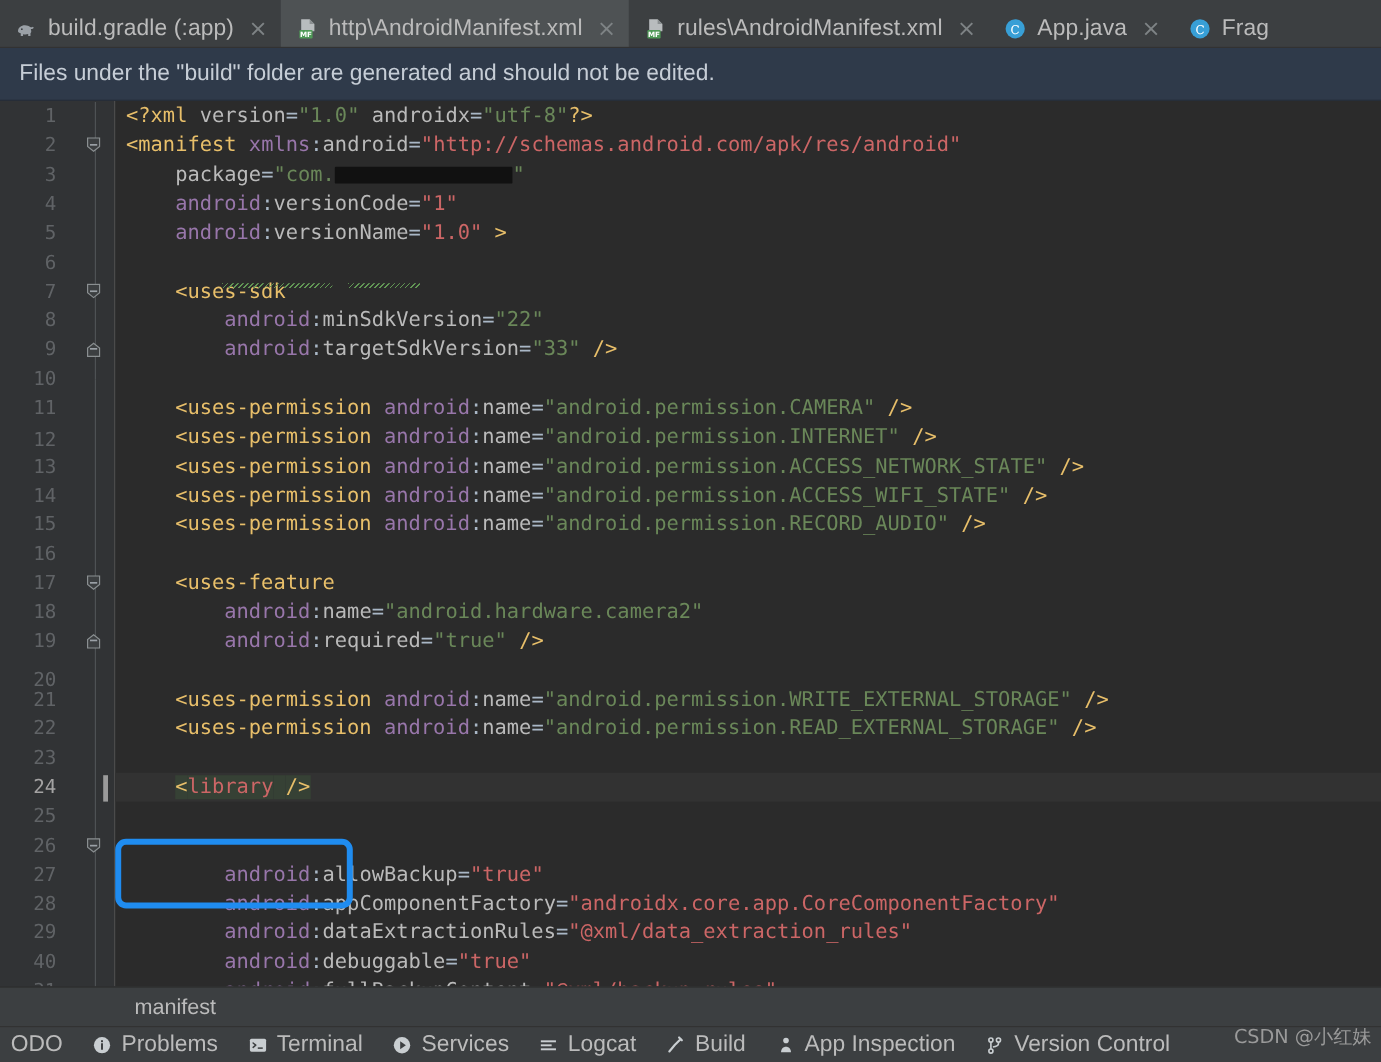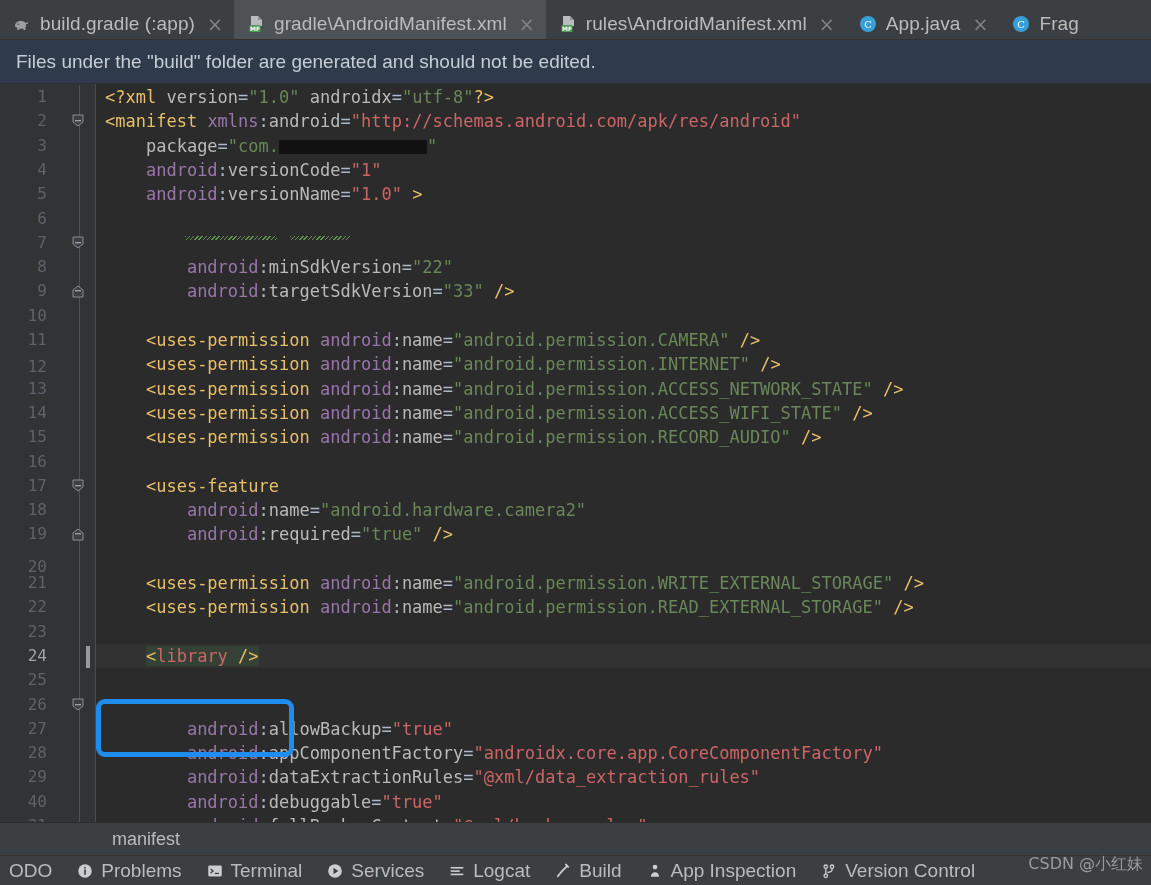--- a/index.html
+++ b/index.html
@@ -176,21 +176,21 @@
     </div>
     <div class="tab active">
       <span style="display: flex;">
         <svg viewBox="0 0 20 20" width="20" height="20" class="tab-icon">
           <path d="M5 2h7l4 4v6H5z" fill="#b8bcbe"></path>
           <path d="M12 2v4h4z" fill="#8a8f91"></path>
           <rect x="3.5" y="11" width="11" height="7" rx="1" fill="#4f9a57"></rect>
           <text x="9" y="16.6" text-anchor="middle" font-size="6" font-family="&quot;DejaVu Sans&quot;,sans-serif" font-weight="bold" fill="#ffffff">MF</text>
         </svg>
       </span>
-      <span class="tab-label">gradle\AndroidManifest.xml</span>
+      <span class="tab-label">http\AndroidManifest.xml</span>
       <span class="tab-close">×</span>
     </div>
     <div class="tab">
       <span style="display: flex;">
         <svg viewBox="0 0 20 20" width="20" height="20" class="tab-icon">
           <path d="M5 2h7l4 4v6H5z" fill="#b8bcbe"></path>
           <path d="M12 2v4h4z" fill="#8a8f91"></path>
           <rect x="3.5" y="11" width="11" height="7" rx="1" fill="#4f9a57"></rect>
           <text x="9" y="16.6" text-anchor="middle" font-size="6" font-family="&quot;DejaVu Sans&quot;,sans-serif" font-weight="bold" fill="#ffffff">MF</text>
         </svg>
@@ -295,20 +295,21 @@
       <div class="ln" style="top: 705.7px;">40</div>
       <div class="ln" style="top: 730px;">31</div>
     </div>
   <div id="code-area">
       <div class="line" style="top: 1px;"><span class="pi">&lt;?xml</span> <span class="attr2">version</span><span class="eq">=</span><span class="str">"1.0"</span> <span class="attr2">androidx</span><span class="eq">=</span><span class="str">"utf-8"</span><span class="tag">?&gt;</span></div>
       <div class="line" style="top: 25.3px;"><span class="tag">&lt;manifest</span> <span class="attr">xmlns</span><span class="plain">:</span><span class="attr2">android</span><span class="eq">=</span><span class="red">"http://schemas.android.com/apk/res/android"</span></div>
       <div class="line" style="top: 49.6px;">    <span class="attr2">package</span><span class="eq">=</span><span class="str">"com.</span><span class="redact"></span><span class="str">"</span></div>
       <div class="line" style="top: 73.9px;">    <span class="attr">android</span><span class="plain">:</span><span class="attr2">versionCode</span><span class="eq">=</span><span class="red">"1"</span></div>
       <div class="line" style="top: 98.2px;">    <span class="attr">android</span><span class="plain">:</span><span class="attr2">versionName</span><span class="eq">=</span><span class="red">"1.0"</span> <span class="tag">&gt;</span></div>
       <div class="line" style="top: 122.5px;"></div>
+      <div class="line" style="top: 146.8px;">    <span class="tag">&lt;uses-sdk</span></div>
       <div class="line" style="top: 171.1px;">        <span class="attr">android</span><span class="plain">:</span><span class="attr2">minSdkVersion</span><span class="eq">=</span><span class="str">"22"</span></div>
       <div class="line" style="top: 195.4px;">        <span class="attr">android</span><span class="plain">:</span><span class="attr2">targetSdkVersion</span><span class="eq">=</span><span class="str">"33"</span> <span class="tag">/&gt;</span></div>
       <div class="line" style="top: 219.7px;"></div>
       <div class="line" style="top: 244px;">    <span class="tag">&lt;uses-permission</span> <span class="attr">android</span><span class="plain">:</span><span class="attr2">name</span><span class="eq">=</span><span class="str">"android.permission.CAMERA"</span> <span class="tag">/&gt;</span></div>
       <div class="line" style="top: 268.3px;">    <span class="tag">&lt;uses-permission</span> <span class="attr">android</span><span class="plain">:</span><span class="attr2">name</span><span class="eq">=</span><span class="str">"android.permission.INTERNET"</span> <span class="tag">/&gt;</span></div>
       <div class="line" style="top: 292.6px;">    <span class="tag">&lt;uses-permission</span> <span class="attr">android</span><span class="plain">:</span><span class="attr2">name</span><span class="eq">=</span><span class="str">"android.permission.ACCESS_NETWORK_STATE"</span> <span class="tag">/&gt;</span></div>
       <div class="line" style="top: 316.9px;">    <span class="tag">&lt;uses-permission</span> <span class="attr">android</span><span class="plain">:</span><span class="attr2">name</span><span class="eq">=</span><span class="str">"android.permission.ACCESS_WIFI_STATE"</span> <span class="tag">/&gt;</span></div>
       <div class="line" style="top: 341.2px;">    <span class="tag">&lt;uses-permission</span> <span class="attr">android</span><span class="plain">:</span><span class="attr2">name</span><span class="eq">=</span><span class="str">"android.permission.RECORD_AUDIO"</span> <span class="tag">/&gt;</span></div>
       <div class="line" style="top: 365.5px;"></div>
       <div class="line" style="top: 389.8px;">    <span class="tag">&lt;uses-feature</span></div>

